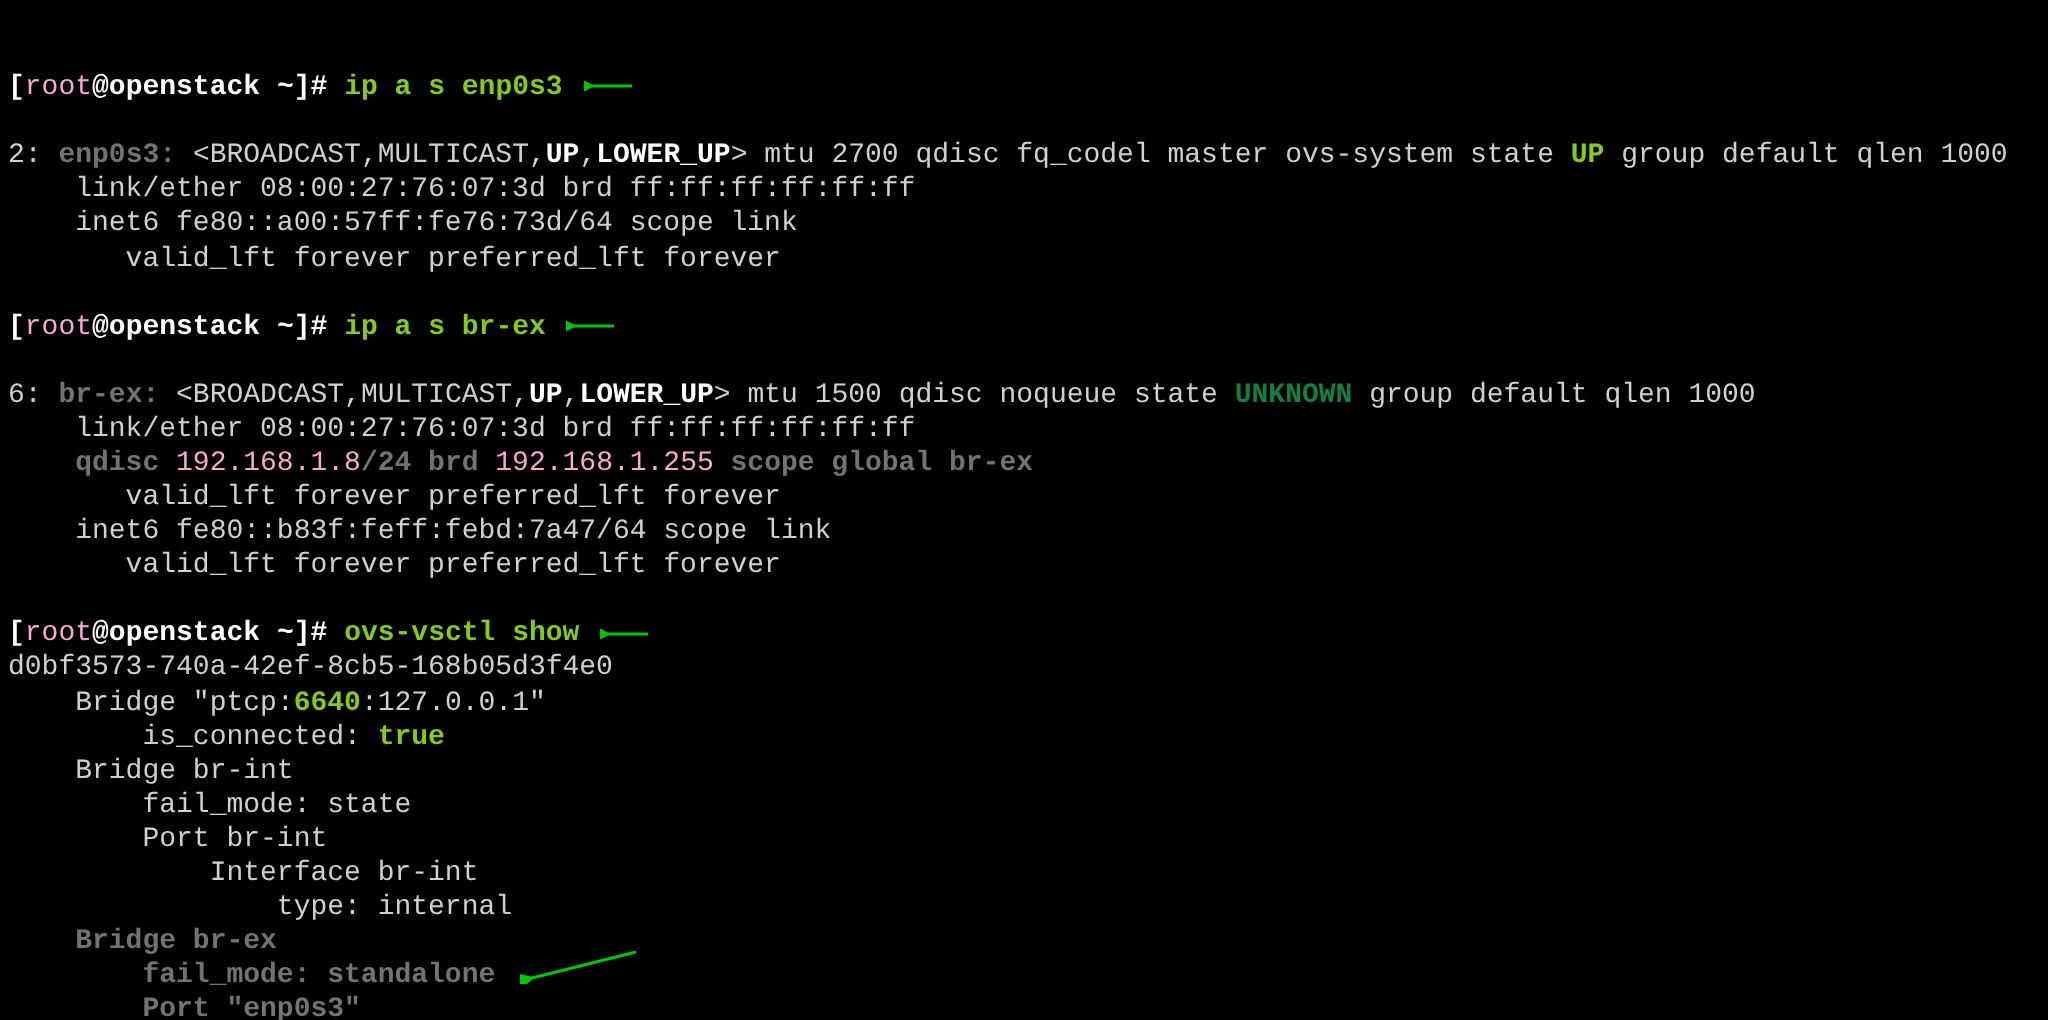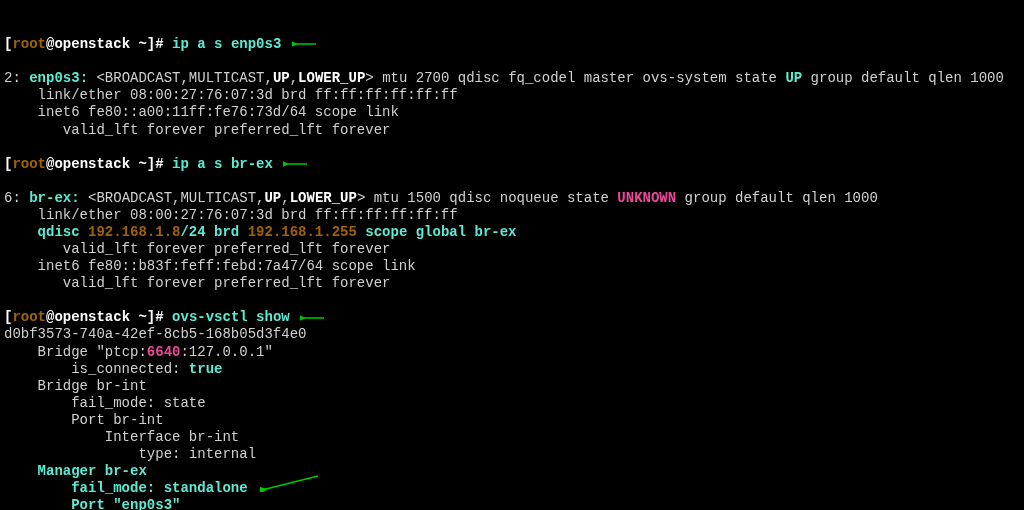--- a/index.html
+++ b/index.html
@@ -13,25 +13,25 @@
     line-height: 1.22;
     color: #d0d0d0;
     overflow: hidden;
   }
   .term {
     padding: 2px 4px;
     white-space: pre;
   }
   .wh { color: #ffffff; font-weight: bold; }
   .gr { color: #d0d0d0; }
-  .gn { color: #5eead4; font-weight: bold; }
-  .rd { color: #a16207; font-weight: bold; }
-  .yl { color: #5eead4; font-weight: bold; }
-  .uk { color: #ec4899; font-weight: bold; }
-  .pk { color: #ec4899; font-weight: bold; }
+  .gn { color: #84cc16; font-weight: bold; }
+  .rd { color: #f9a8d4; font-weight: normal; }
+  .yl { color: #737373; font-weight: bold; }
+  .uk { color: #15803d; font-weight: bold; }
+  .pk { color: #84cc16; font-weight: bold; }
   svg.arrow {
     display: inline-block;
     vertical-align: middle;
     margin-left: 2px;
   }
 </style>
 </head>
 <body>
 
 <div class="term">
@@ -40,21 +40,21 @@
       <defs>
         <marker id="ah1" markerWidth="6" markerHeight="6" refX="1" refY="3" orient="auto">
           <path d="M6,0 L0,3 L6,6 Z" fill="#00c800"></path>
         </marker>
       </defs>
       <line x1="24" y1="6" x2="4" y2="6" stroke="#00c800" stroke-width="1.5" marker-end="url(#ah1)"></line>
     </svg>
 
 <span class="gr">2: </span><span class="yl">enp0s3: </span><span class="gr">&lt;BROADCAST,MULTICAST,</span><span class="wh">UP</span><span class="gr">,</span><span class="wh">LOWER_UP</span><span class="gr">&gt; </span><span class="gr">mtu 2700 qdisc fq_codel master ovs-system state </span><span class="gn">UP</span><span class="gr"> group default qlen 1000</span>
 <span class="gr">    link/ether 08:00:27:76:07:3d brd ff:ff:ff:ff:ff:ff</span>
-<span class="gr">    inet6 fe80::a00:11ff:fe76:73d/64 scope link</span>
+<span class="gr">    inet6 fe80::a00:57ff:fe76:73d/64 scope link</span>
 <span class="gr">       valid_lft forever preferred_lft forever</span>
 
 <span class="wh">[</span><span class="rd">root</span><span class="wh">@</span><span class="wh">openstack</span><span class="wh"> ~</span><span class="wh">]# </span><span class="gn">ip a s br-ex</span> <svg class="arrow" width="26" height="12">
       <line x1="24" y1="6" x2="4" y2="6" stroke="#00c800" stroke-width="1.5" marker-end="url(#ah1)"></line>
     </svg>
 
 <span class="gr">6: </span><span class="yl">br-ex: </span><span class="gr">&lt;BROADCAST,MULTICAST,</span><span class="wh">UP</span><span class="gr">,</span><span class="wh">LOWER_UP</span><span class="gr">&gt; </span><span class="gr">mtu 1500 qdisc noqueue state </span><span class="uk">UNKNOWN</span><span class="gr"> group default qlen 1000</span>
 <span class="gr">    link/ether 08:00:27:76:07:3d brd ff:ff:ff:ff:ff:ff</span>
 <span class="yl">    qdisc </span><span class="rd">192.168.1.8</span><span class="yl">/24 brd </span><span class="rd">192.168.1.255</span><span class="yl"> scope global br-ex</span>
 <span class="gr">       valid_lft forever preferred_lft forever</span>
@@ -65,21 +65,21 @@
       <line x1="24" y1="6" x2="4" y2="6" stroke="#00c800" stroke-width="1.5" marker-end="url(#ah1)"></line>
     </svg>
 <span class="gr">d0bf3573-740a-42ef-8cb5-168b05d3f4e0</span>
 <span class="gr">    Bridge </span><span class="gr">"ptcp</span><span class="gr">:</span><span class="pk">6640</span><span class="gr">:</span><span class="gr">127.0.0.1"</span>
 <span class="gr">        is_connected: </span><span class="gn">true</span>
 <span class="gr">    Bridge br-int</span>
 <span class="gr">        fail_mode: state</span>
 <span class="gr">        Port br-int</span>
 <span class="gr">            Interface br-int</span>
 <span class="gr">                type: internal</span>
-<span class="yl">    Manager br-ex</span>
+<span class="yl">    Bridge br-ex</span>
 <span class="yl">        fail_mode: standalone</span>  <svg class="arrow" width="60" height="18" style="margin-left:-4px;margin-top:-6px;vertical-align:top;">
       <defs>
         <marker id="ah2" markerWidth="6" markerHeight="6" refX="1" refY="3" orient="auto">
           <path d="M6,0 L0,3 L6,6 Z" fill="#00c800"></path>
         </marker>
       </defs>
       <line x1="58" y1="2" x2="6" y2="15" stroke="#00c800" stroke-width="1.5" marker-end="url(#ah2)"></line>
     </svg>
 <span class="yl">        Port "enp0s3"</span>
 

